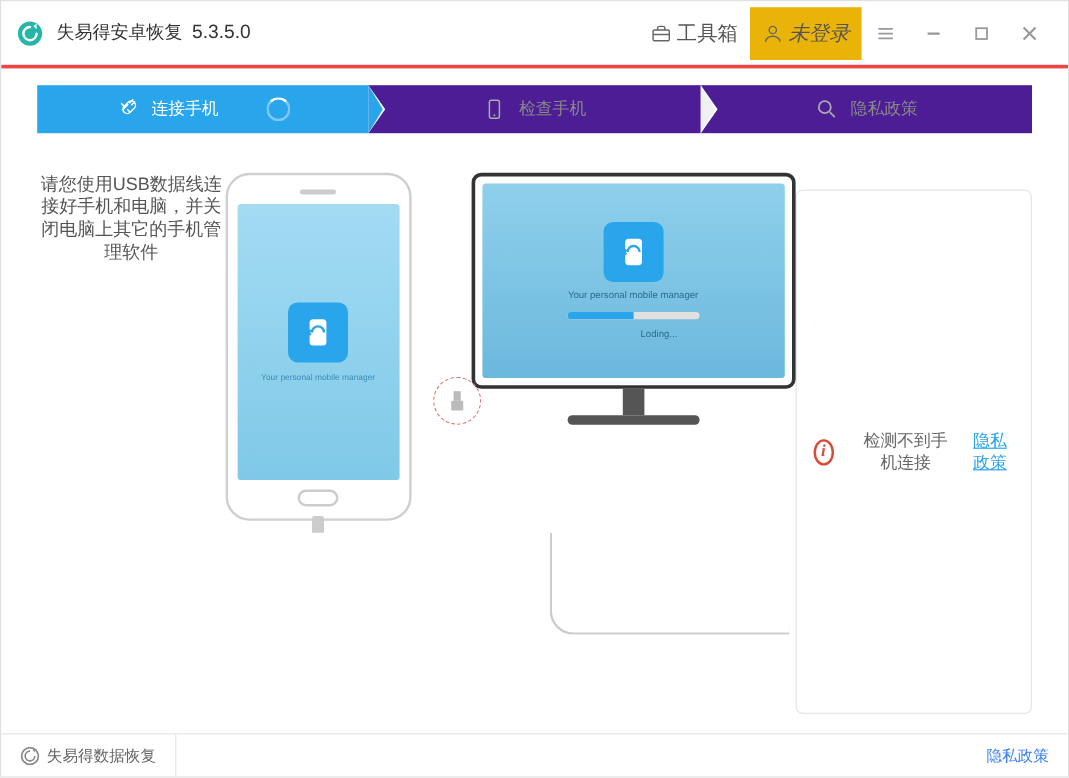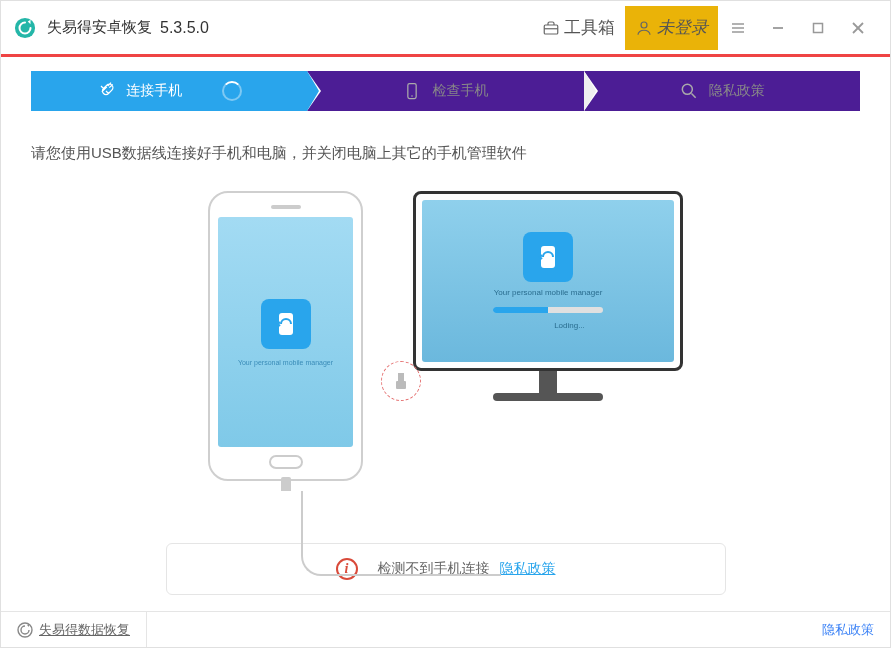--- a/index.html
+++ b/index.html
@@ -24,21 +24,21 @@
     .step.active { background: #29A5EC; color: #fff; }
     .step::after { content: ''; position: absolute; right: -12px; top: 0; width: 0; height: 0; border-top: 20px solid transparent; border-bottom: 20px solid transparent; border-left: 12px solid #f0f0f0; z-index: 2; }
     .step.active::after { border-left-color: #29A5EC; }
     .step::before { content: ''; position: absolute; right: -14px; top: 0; width: 0; height: 0; border-top: 20px solid transparent; border-bottom: 20px solid transparent; border-left: 14px solid #fff; z-index: 1; }
     .step:last-child::after, .step:last-child::before { display: none; }
     .step svg { width: 20px; height: 20px; }
     .spinner { width: 20px; height: 20px; border: 2px solid rgba(255,255,255,0.4); border-top-color: #fff; border-radius: 50%; animation: spin 1s linear infinite; margin-left: 30px; }
     @keyframes spin { to { transform: rotate(360deg); } }
     
     
-    .main { flex: 1; padding: 28px 30px 16px; display: flex; flex-direction: column; }
+    .main { flex: 1; padding: 28px 30px 16px; text-align: center; display: flex; flex-direction: row; }
     .instruction { font-size: 15px; color: #555; margin-bottom: 28px; }
     
     .devices { display: flex; justify-content: center; align-items: flex-start; gap: 50px; flex: 1; position: relative; }
     
     
     .phone { width: 155px; height: 290px; border: 2px solid #cfcfcf; border-radius: 20px; background: #fff; display: flex; flex-direction: column; align-items: center; padding: 12px 8px 10px; position: relative; }
     .phone-speaker { width: 30px; height: 4px; background: #ccc; border-radius: 2px; margin-bottom: 8px; }
     .phone-screen { flex: 1; width: 100%; background: linear-gradient(#a3dbf3, #7fc9e8); border-radius: 3px; display: flex; flex-direction: column; align-items: center; justify-content: center; gap: 10px; }
     .phone-home { width: 34px; height: 14px; border: 2px solid #ccc; border-radius: 7px; margin-top: 8px; }
     .phone-cable { position: absolute; bottom: -12px; left: 50%; transform: translateX(-50%); width: 10px; height: 14px; background: #ccc; border-radius: 2px 2px 0 0; }
@@ -64,21 +64,21 @@
     .cable { position: absolute; top: 300px; left: 270px; width: 200px; height: 85px; border-left: 2px solid #ccc; border-bottom: 2px solid #ccc; border-bottom-left-radius: 20px; pointer-events: none; }
     
     
     .status-box { margin: 14px auto 0; width: 560px; padding: 14px; border: 1px solid #e5e5e5; border-radius: 6px; display: flex; align-items: center; justify-content: center; gap: 10px; font-size: 14px; }
     .status-icon { width: 22px; height: 22px; border: 2px solid #d94a3a; border-radius: 50%; display: flex; align-items: center; justify-content: center; color: #d94a3a; font-weight: bold; font-family: Georgia, serif; font-style: italic; font-size: 14px; }
     .status-text { color: #666; margin-left: 10px; }
     .status-link { color: #29A5EC; text-decoration: underline; cursor: pointer; }
     
     
     .footer { height: 36px; border-top: 1px solid #e5e5e5; display: flex; align-items: stretch; font-size: 13px; }
-    .footer-btn { display: flex; align-items: center; gap: 6px; padding: 0 16px; color: #666; border-right: 1px solid #e5e5e5; cursor: pointer; text-decoration: underline; }
+    .footer-btn { display: flex; align-items: center; gap: 6px; padding: 0 16px; color: #666; border-right: 1px solid #e5e5e5; cursor: pointer; }
     .footer-btn svg { width: 16px; height: 16px; }
     .footer-spacer { flex: 1; }
     .footer-link { display: flex; align-items: center; padding: 0 16px; color: #3b82f6; cursor: pointer; }
   </style>
 </head>
 <body>
 
 <div class="title-bar">
   <div class="logo">
     <svg viewBox="0 0 24 24">

